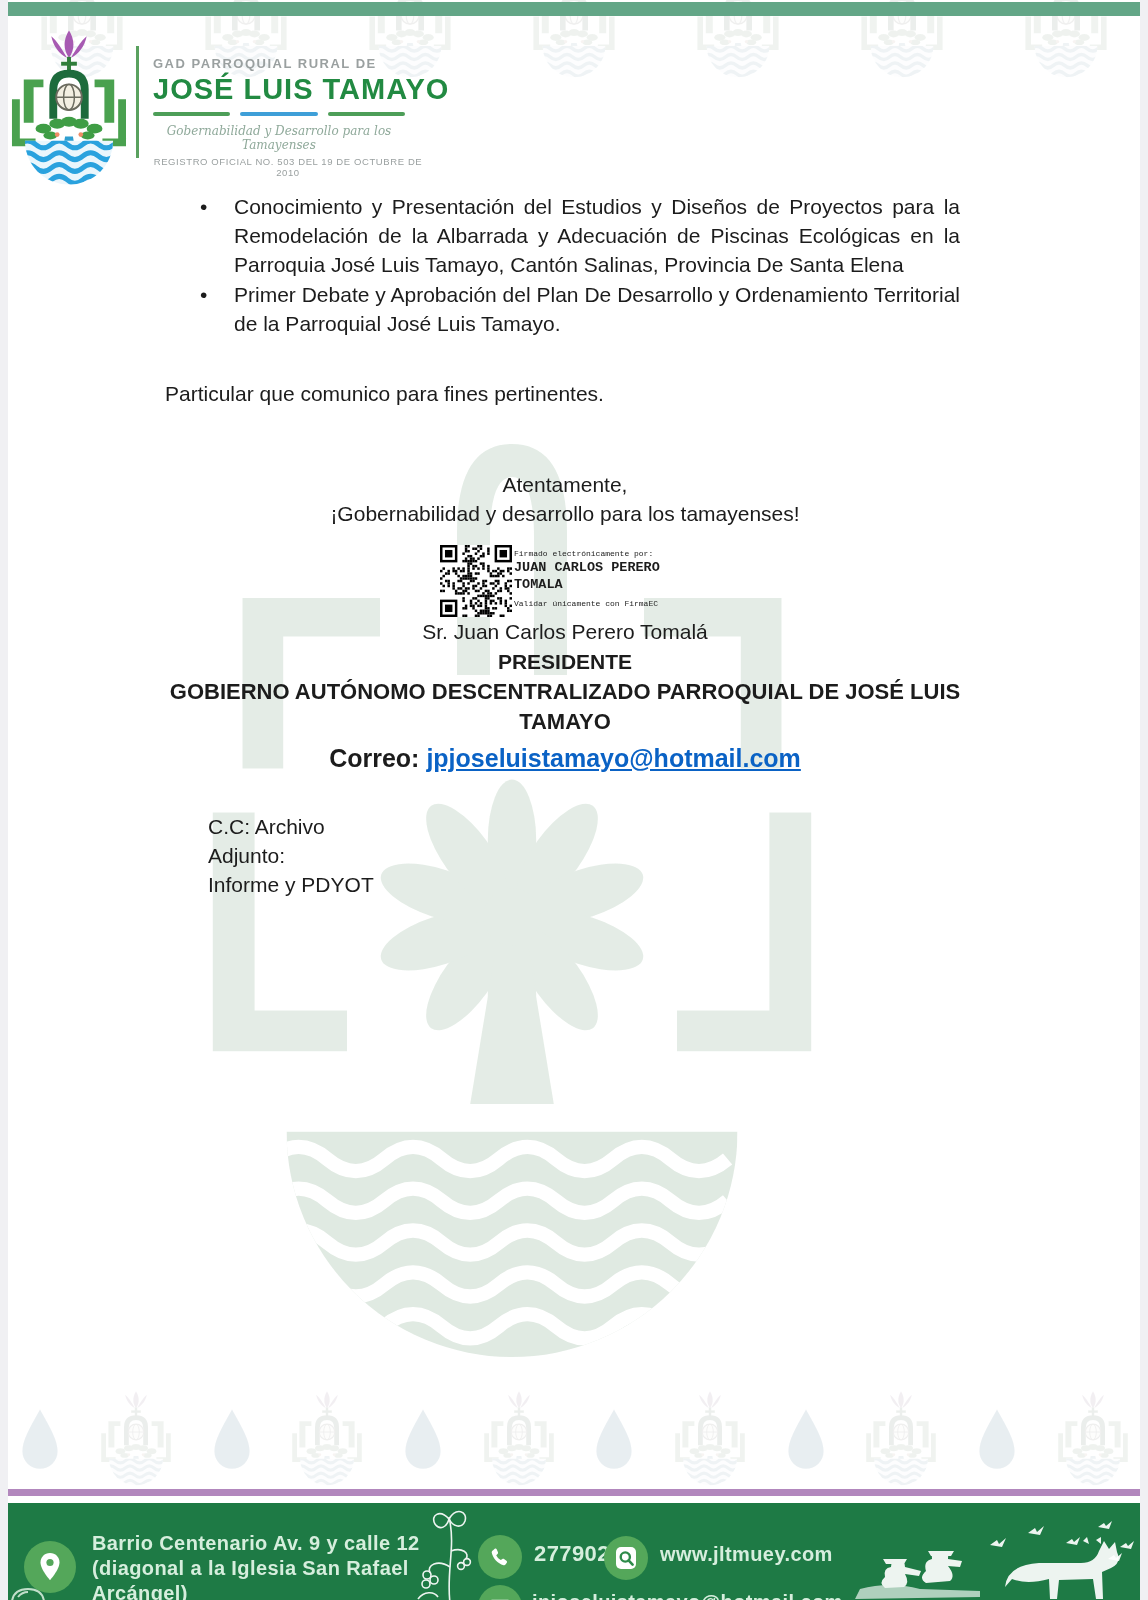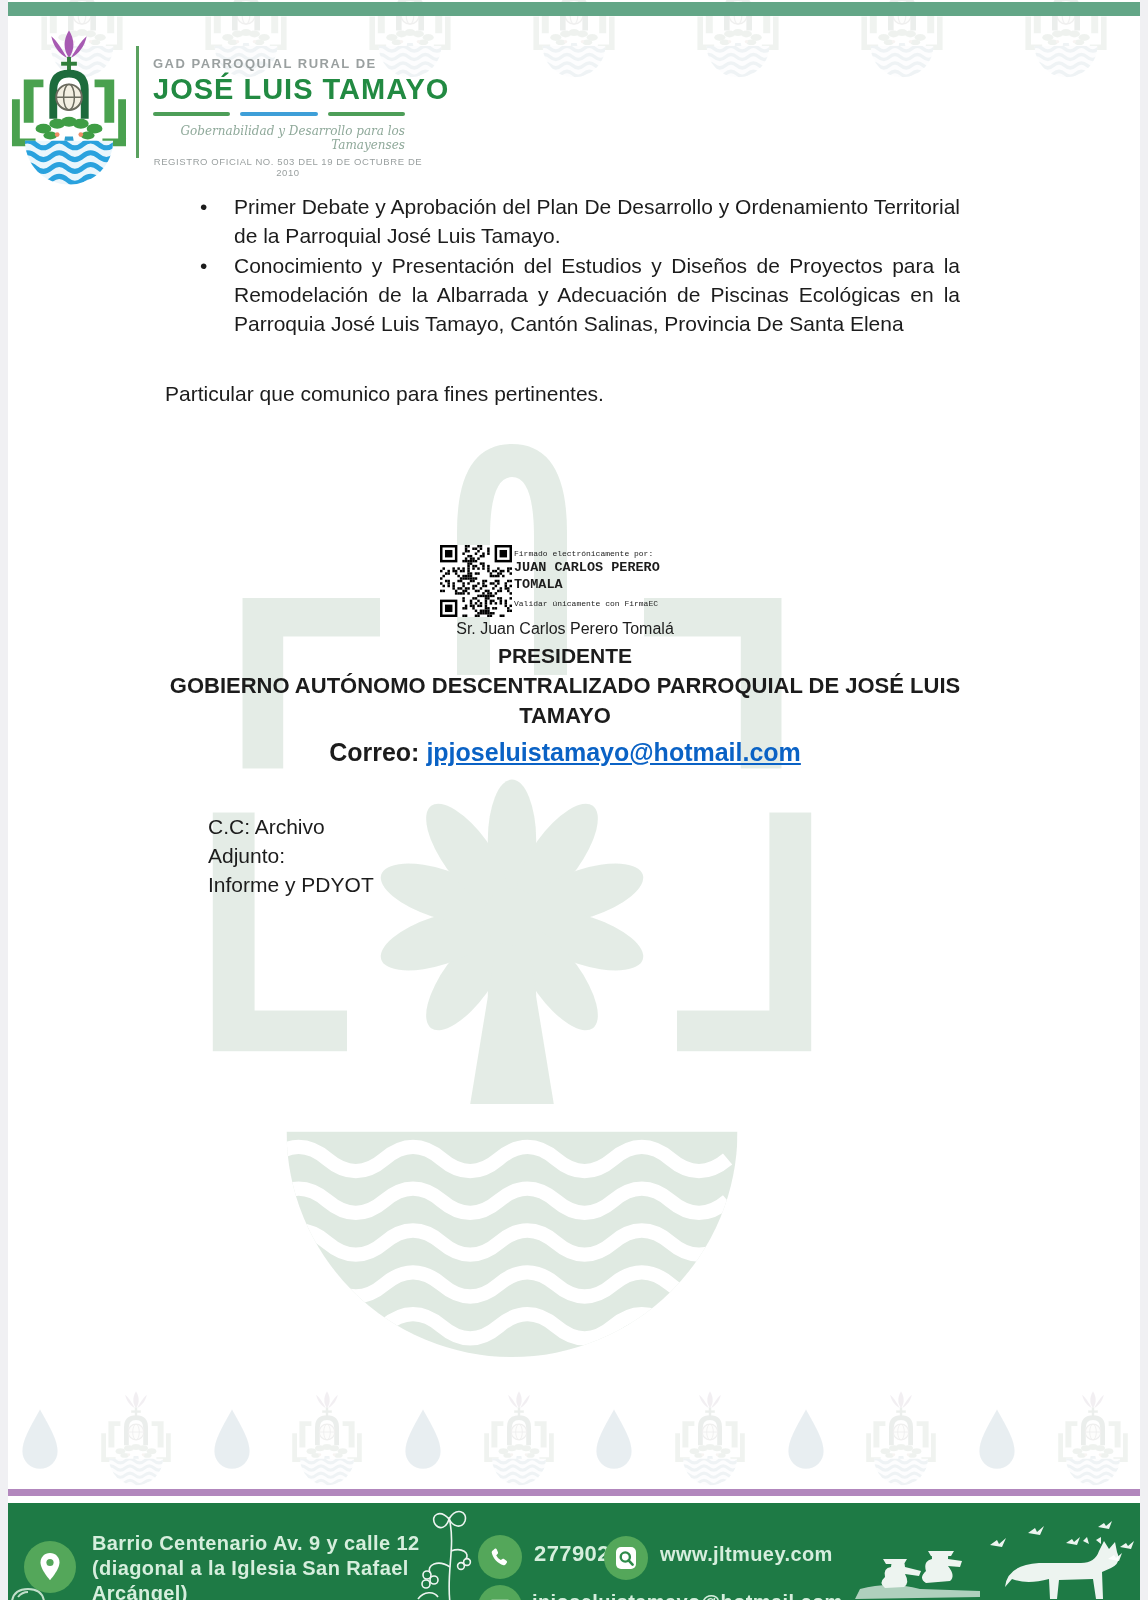--- a/index.html
+++ b/index.html
@@ -20,40 +20,40 @@
   
   .header{position:absolute;left:10px;top:28px;display:flex;align-items:flex-start;z-index:10;}
   .logo-wrap{width:118px;height:158px;}
   .vline{width:3px;height:112px;background:#5aa15f;margin:18px 14px 0 8px;}
   .head-text{padding-top:28px;}
   .org-small{font-size:13px;font-weight:700;letter-spacing:1.5px;color:#9aa0a0;}
   .org-name{font-size:29px;font-weight:800;letter-spacing:1px;color:#228a42;margin-top:2px;}
   .head-rule{display:flex;gap:10px;margin-top:6px;width:252px;}
   .head-rule span{height:4px;flex:1;border-radius:2px;}
   .head-rule .g{background:#4d9e58;} .head-rule .b{background:#3e9fd8;}
-  .tagline{margin-top:8px;font-family:"DejaVu Serif",serif;font-style:italic;font-size:12px;color:#8fa99a;text-align:right;width:252px;}
+  .tagline{margin-top:8px;font-family:"DejaVu Serif",serif;font-style:italic;font-size:12px;color:#8fa99a;text-align:center;width:252px;}
   .registry{margin-top:4px;font-size:9.5px;letter-spacing:.6px;color:#9aa0a0;text-align:center;width:270px;}
 
   
   .bullets{position:absolute;left:188px;top:192px;width:772px;margin:0;padding:0;list-style:none;z-index:10;}
   .bullets li{position:relative;padding-left:46px;text-align:justify;font-size:21px;line-height:29px;margin-bottom:1px;}
   .bullets li::before{content:"•";position:absolute;left:12px;top:0;font-size:21px;}
   .particular{position:absolute;left:165px;top:382px;font-size:21px;z-index:10;}
   .salute{position:absolute;left:165px;top:470px;width:800px;text-align:center;font-size:21px;line-height:29px;z-index:10;}
 
   
   .sig-row{position:absolute;left:440px;top:545px;display:flex;z-index:10;}
   .qr{width:72px;height:72px;}
   .sig-txt{margin-left:2px;padding-top:4px;font-family:"Liberation Mono",monospace;}
   .sig-tiny{font-size:8px;color:#222;}
   .sig-name{font-size:13.5px;font-weight:700;width:170px;line-height:17px;margin:1px 0;}
   .sig-valid{font-size:8px;color:#222;margin-top:6px;}
 
   .sig-block{position:absolute;left:165px;top:620px;width:800px;text-align:center;z-index:10;}
-  .sig-person{font-size:16px;}
+  .sig-person{font-size:21px;}
   .sig-title{font-size:21px;font-weight:800;margin-top:6px;}
   .sig-org{font-size:22px;font-weight:800;line-height:30px;margin-top:3px;}
   .sig-mail{font-size:25px;font-weight:800;margin-top:7px;}
   .email{color:#0a62c5;text-decoration:underline;font-weight:700;}
 
   .cc{position:absolute;left:165px;top:812px;font-size:21px;line-height:29px;z-index:10;margin-left:43px;}
 
   
   .wm-big{position:absolute;left:182px;top:400px;z-index:1;opacity:.95;}
 
@@ -204,26 +204,30 @@
           <span class="g"></span>
           <span class="b"></span>
           <span class="g"></span>
         </div>
       <div class="tagline">Gobernabilidad y Desarrollo para los Tamayenses</div>
       <div class="registry">REGISTRO OFICIAL NO. 503 DEL 19 DE OCTUBRE DE 2010</div>
     </div>
   </div>
 
   <ul class="bullets">
+    <li><span>Conocimiento y Presentación del Estudios y Diseños de Proyectos para la Remodelación de la Albarrada y Adecuación de Piscinas Ecológicas en la Parroquia José Luis Tamayo, Cantón Salinas, Provincia De Santa Elena</span></li>
     <li><span>Primer Debate y Aprobación del Plan De Desarrollo y Ordenamiento Territorial de la Parroquial José Luis Tamayo.</span></li>
-    <li><span>Conocimiento y Presentación del Estudios y Diseños de Proyectos para la Remodelación de la Albarrada y Adecuación de Piscinas Ecológicas en la Parroquia José Luis Tamayo, Cantón Salinas, Provincia De Santa Elena</span></li>
   </ul>
 
   <div class="particular">Particular que comunico para fines pertinentes.</div>
 
+  <div class="salute">
+    <div>Atentamente,</div>
+    <div>¡Gobernabilidad y desarrollo para los tamayenses!</div>
+  </div>
 
   <div class="sig-row">
     <div class="qr"><svg id="qrsvg" width="72" height="72" viewBox="0 0 29 29">
           <rect width="29" height="29" fill="#fff"></rect>
           <rect x="0" y="0" width="7" height="7" fill="#000"></rect>
           <rect x="1" y="1" width="5" height="5" fill="#fff"></rect>
           <rect x="2" y="2" width="3" height="3" fill="#000"></rect>
           <rect x="22" y="0" width="7" height="7" fill="#000"></rect>
           <rect x="23" y="1" width="5" height="5" fill="#fff"></rect>
           <rect x="24" y="2" width="3" height="3" fill="#000"></rect>

